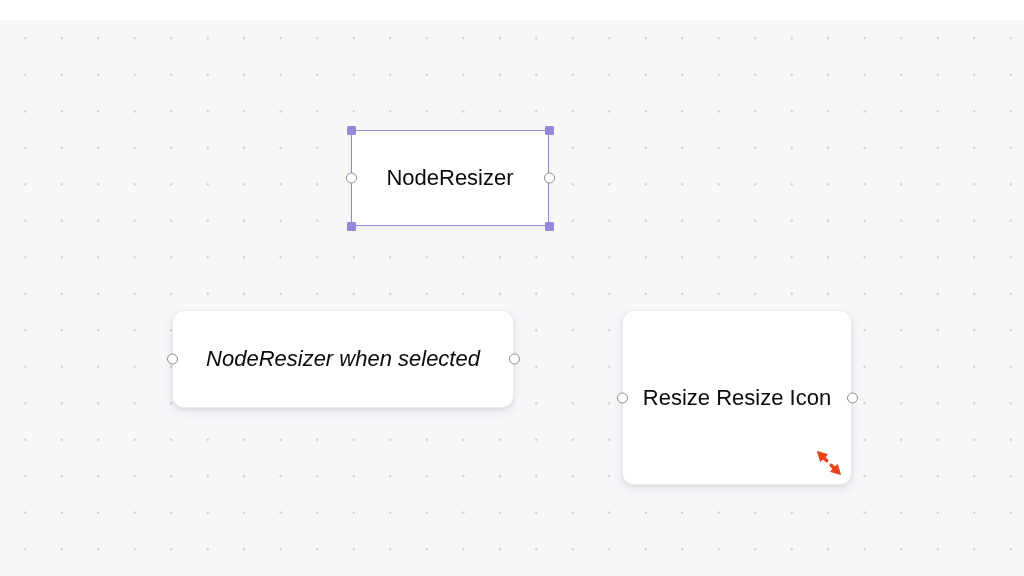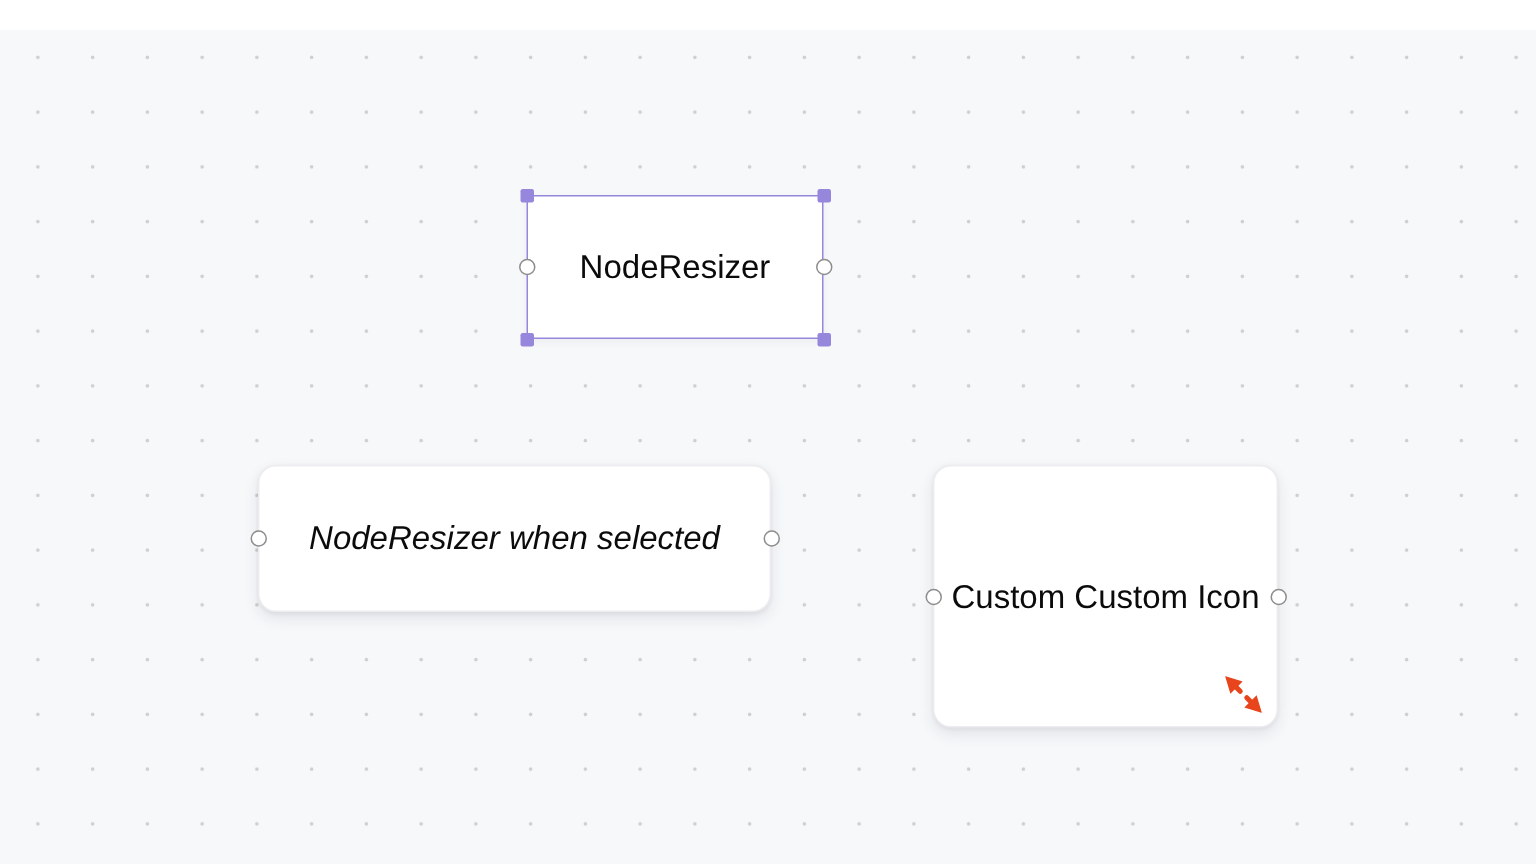--- a/index.html
+++ b/index.html
@@ -96,21 +96,21 @@
 
   <div class="node node--plain" style="left: 172px; top: 290px; width: 342px; height: 98px; font-style: italic;">
     <span class="port port--left"></span>
     <span class="port port--right"></span>
     <span class="node-label">NodeResizer when selected</span>
   </div>
 
   <div class="node node--plain" style="left: 622px; top: 290px; width: 230px; height: 175px;">
     <span class="port port--left"></span>
     <span class="port port--right"></span>
-    <span class="node-label">Custom Custom Icon</span>
+    <span class="node-label">Resize Resize Icon</span>
     <svg class="resize-icon" viewBox="0 0 32 32" xmlns="http://www.w3.org/2000/svg">
       <g fill="#e8451c" stroke="#e8451c">
 
         <path d="M4.5 4.5 L14.5 7.5 L7.5 14.5 Z" stroke-width="1"></path>
         <line x1="9.5" y1="9.5" x2="13.8" y2="13.8" stroke-width="3.4" stroke-linecap="round"></line>
 
         <path d="M27.5 27.5 L17.5 24.5 L24.5 17.5 Z" stroke-width="1"></path>
         <line x1="22.5" y1="22.5" x2="18.2" y2="18.2" stroke-width="3.4" stroke-linecap="round"></line>
       </g>
     </svg>

